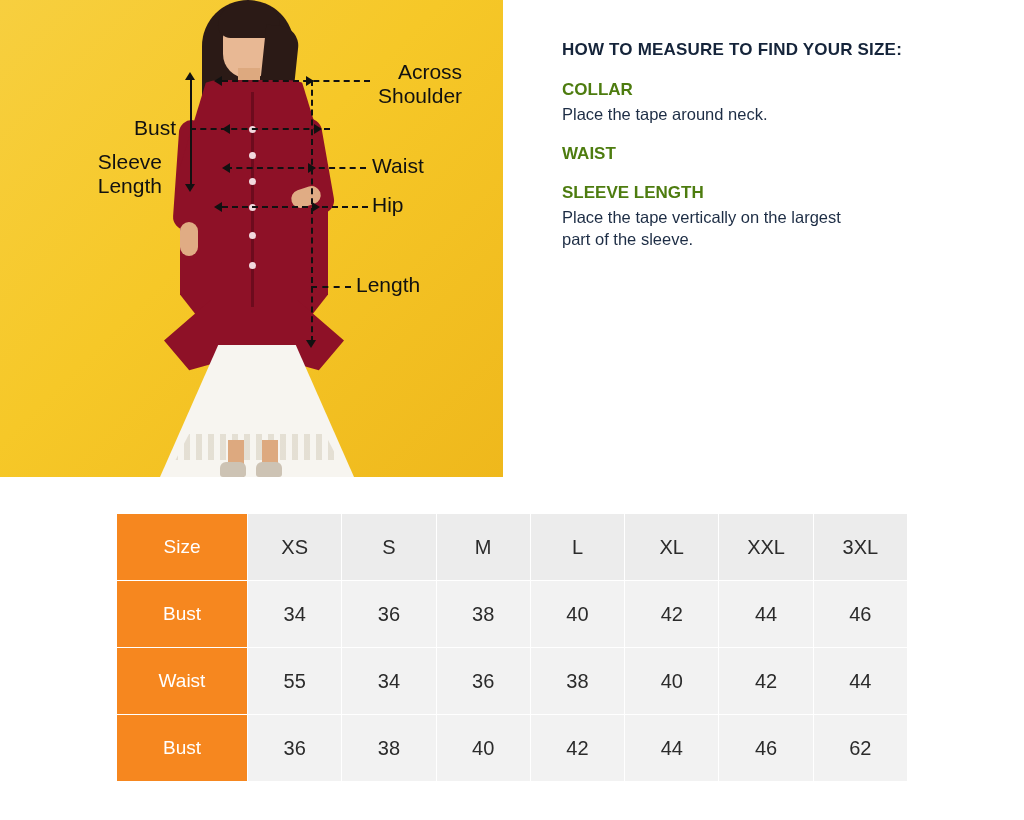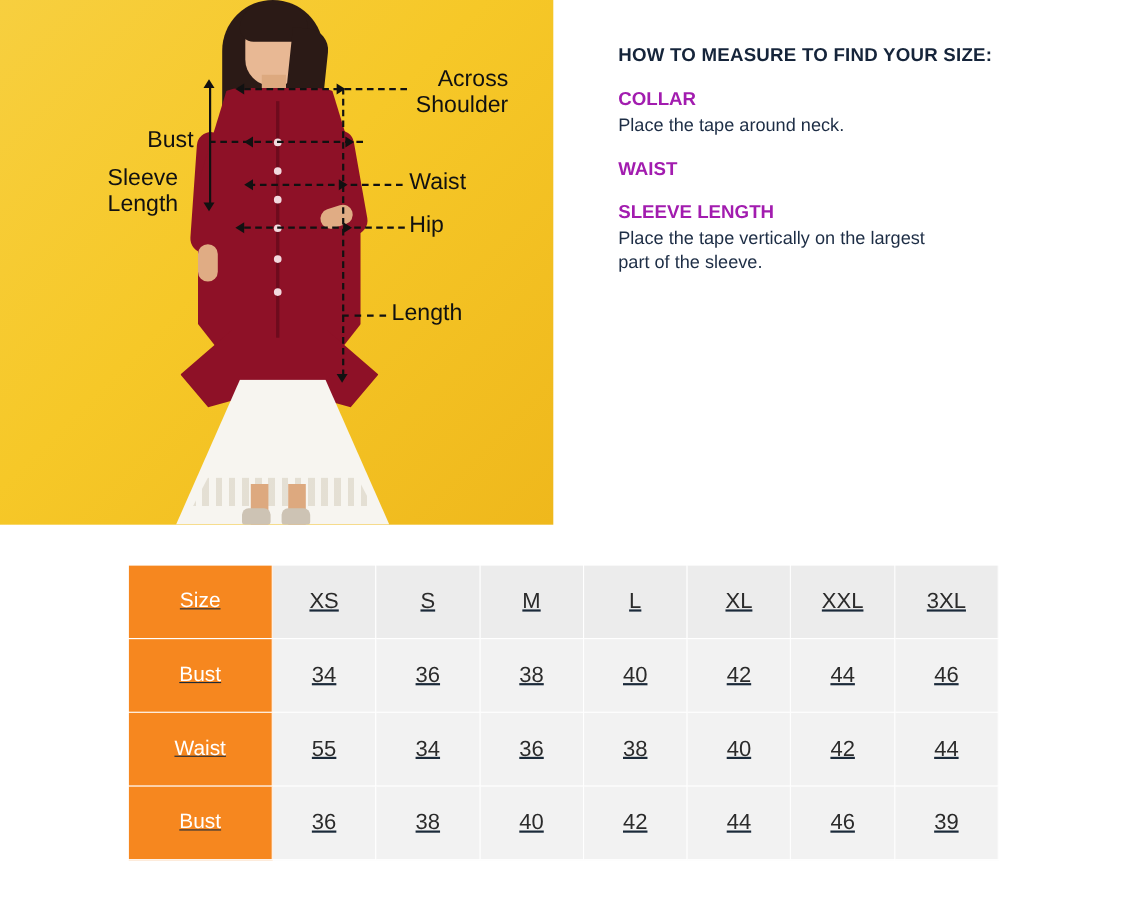--- a/index.html
+++ b/index.html
@@ -267,21 +267,21 @@
     font-weight: bold;
     letter-spacing: .2px;
     color: #15243a;
     margin: 0 0 20px 0;
   }
   .measure-block { margin-bottom: 19px; }
   .measure-block:last-child { margin-bottom: 0; }
   .measure-heading {
     font-size: 17px;
     font-weight: bold;
-    color: #a21caf;
+    color: #4d7c0f;
     margin: 0 0 3px 0;
   }
   .measure-text {
     font-size: 16.5px;
     line-height: 22px;
     color: #1d2d45;
     margin: 0;
     white-space: pre-line;
   }
 
@@ -289,21 +289,20 @@
   .table-wrap {
     position: absolute;
     left: 116px;
     top: 513px;
     width: 792px;
   }
   table.size-table {
     border-collapse: collapse;
     width: 792px;
     table-layout: fixed;
-    text-decoration: underline;
   }
   table.size-table td {
     height: 64px;
     text-align: center;
     vertical-align: middle;
     border: 1px solid #ffffff;
     font-size: 20px;
     color: #2b2b2b;
     background: #f2f2f2;
   }
@@ -449,19 +448,19 @@
           <td>44</td>
         </tr>
         <tr>
           <td class="head">Bust</td>
           <td>36</td>
           <td>38</td>
           <td>40</td>
           <td>42</td>
           <td>44</td>
           <td>46</td>
-          <td>39</td>
+          <td>62</td>
         </tr>
       </tbody>
     </table>
   </div>
 
 </div>
 
 </body></html>

